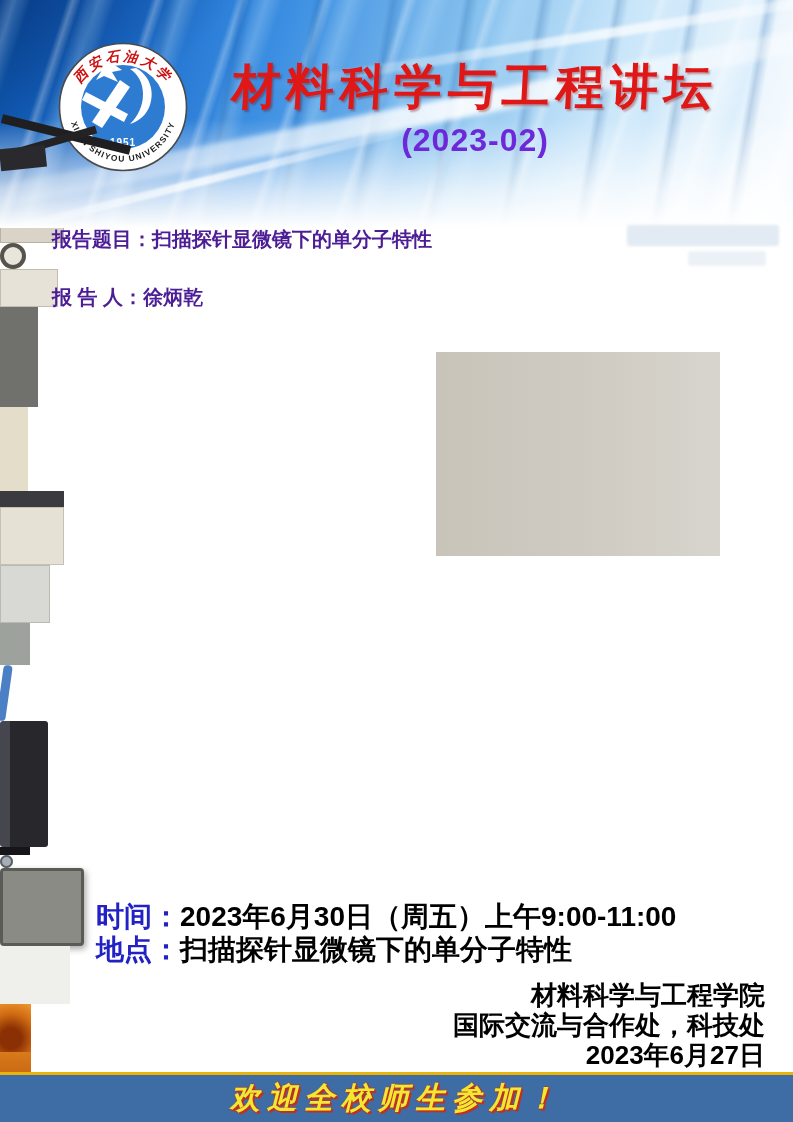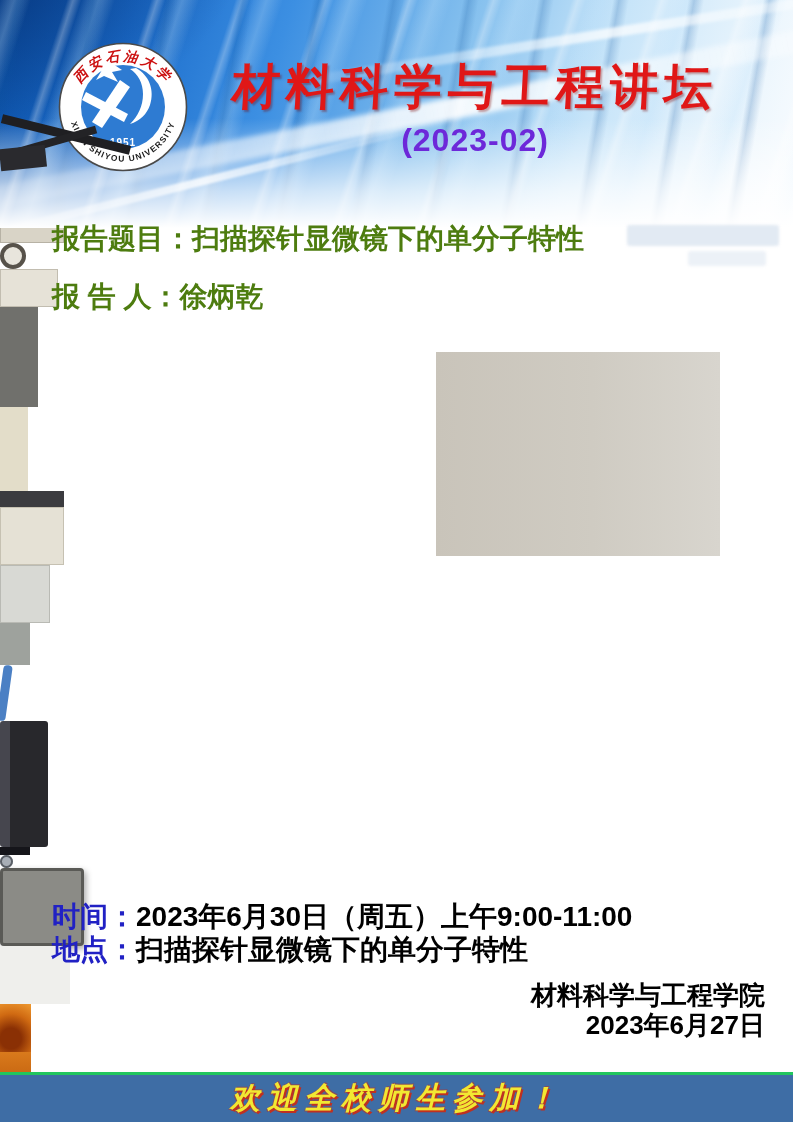--- a/index.html
+++ b/index.html
@@ -40,21 +40,21 @@
 
   
   .title-wrap { position:absolute; left:210px; top:60px; width:530px; text-align:center; }
   .main-title { font-family:"Liberation Serif",serif; font-weight:bold; font-size:48px; line-height:54px;
     color:#e01717; letter-spacing:6px; transform:skewX(-3deg);
     text-shadow:2px 2px 2px rgba(120,0,0,0.35); white-space:nowrap; }
   .issue-no { margin-top:8px; font-size:32px; font-weight:bold; color:#6d28d9; letter-spacing:1px; }
 
   
   .talk { position:absolute; left:52px; top:224px; width:700px; }
-  .talk-line { font-size:28px; line-height:30px; font-weight:bold; color:#4d7c0f; white-space:nowrap; }
+  .talk-line { font-size:20px; line-height:30px; font-weight:bold; color:#4c1d95; white-space:nowrap; }
   .talk-line + .talk-line { margin-top:28px; }
   .ghost1 { position:absolute; left:627px; top:225px; width:152px; height:21px;
     background:rgba(160,185,215,0.30); filter:blur(1.5px); border-radius:3px; }
   .ghost2 { position:absolute; left:688px; top:251px; width:78px; height:15px;
     background:rgba(160,185,215,0.20); filter:blur(1.5px); border-radius:3px; }
 
   
   .bio { position:absolute; left:45px; top:346px; width:713px;
     font-family:"Liberation Sans",serif; font-size:30px; line-height:38px; font-weight:600;
     color:#000; text-align:justify; text-indent:60px; }
@@ -92,29 +92,29 @@
   .ph-equipR  { left:156px; top:44px; width:64px; height:58px; background:#e5e1d5; border:1px solid #c6c1b2; }
   .ph-equipRt { left:156px; top:28px; width:64px; height:16px; background:#3b3b3f; }
   .ph-mon3    { left:162px; top:96px; width:50px; height:58px; background:#d8d9d4; border:1px solid #b9bab4; }
   .ph-mon3s   { left:168px; top:102px; width:30px; height:42px; background:#9ea29d; }
   .ph-tube    { left:158px; top:102px; width:9px; height:56px; background:#4b80c4; border-radius:4px; transform:rotate(8deg); }
   .ph-desk    { left:0; top:168px; width:284px; height:36px; background:linear-gradient(180deg,#4a3a28,#2a2018 60%,#201812); }
 
   
   .schedule { position:absolute; left:52px; top:900px; width:716px; }
   .sched-line { font-family:"Liberation Sans",serif; font-size:28px; line-height:33px; font-weight:bold; color:#000; white-space:nowrap; }
-  .sched-label { color:#2121c4; }
+  .sched-label { color:#2121c4;margin-left:44px; }
 
   
   .signature { position:absolute; right:28px; top:980px; width:740px; text-align:right;
     font-family:"Liberation Sans",serif; font-size:26px; line-height:30px; font-weight:600; color:#000; }
 
   
   .footer-bar { position:absolute; left:0; bottom:0; width:793px; height:50px;
-    background:#3e6da5; border-top:3px solid #22c55e; }
+    background:#3e6da5; border-top:3px solid #eab308; }
   .footer-text { text-align:center; font-family:"Liberation Serif",serif; font-size:30px; line-height:46px;
     font-weight:bold; font-style:italic; letter-spacing:7px; color:#f2e832;
     text-shadow:2px 2px 0 #c03020, -1px 1px 0 rgba(192,48,32,.55), 1px -1px 0 rgba(192,48,32,.55); }
 </style>
 </head>
 <body>
 
 <div class="page">
 
   <div class="banner">
@@ -201,20 +201,21 @@
 
   <p></p>
 
   <div class="schedule">
     <div class="sched-line"><span class="sched-label">时间：</span><span>2023年6月30日（周五）上午9:00-11:00</span></div>
     <div class="sched-line"><span class="sched-label">地点：</span><span>扫描探针显微镜下的单分子特性</span></div>
   </div>
 
   <div class="signature">
     <div>材料科学与工程学院</div>
+    <div>国际交流与合作处，科技处</div>
     <div>2023年6月27日</div>
   </div>
 
   <div class="footer-bar">
     <div class="footer-text">欢迎全校师生参加！</div>
   </div>
 
 </div>
 
 </body></html>

